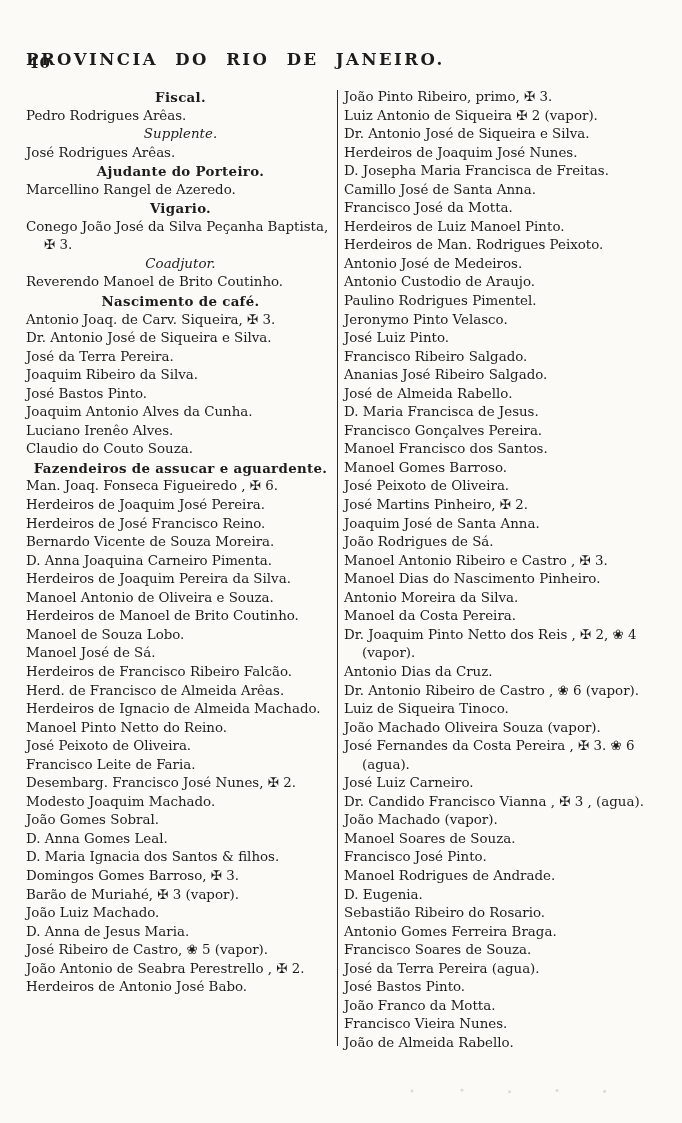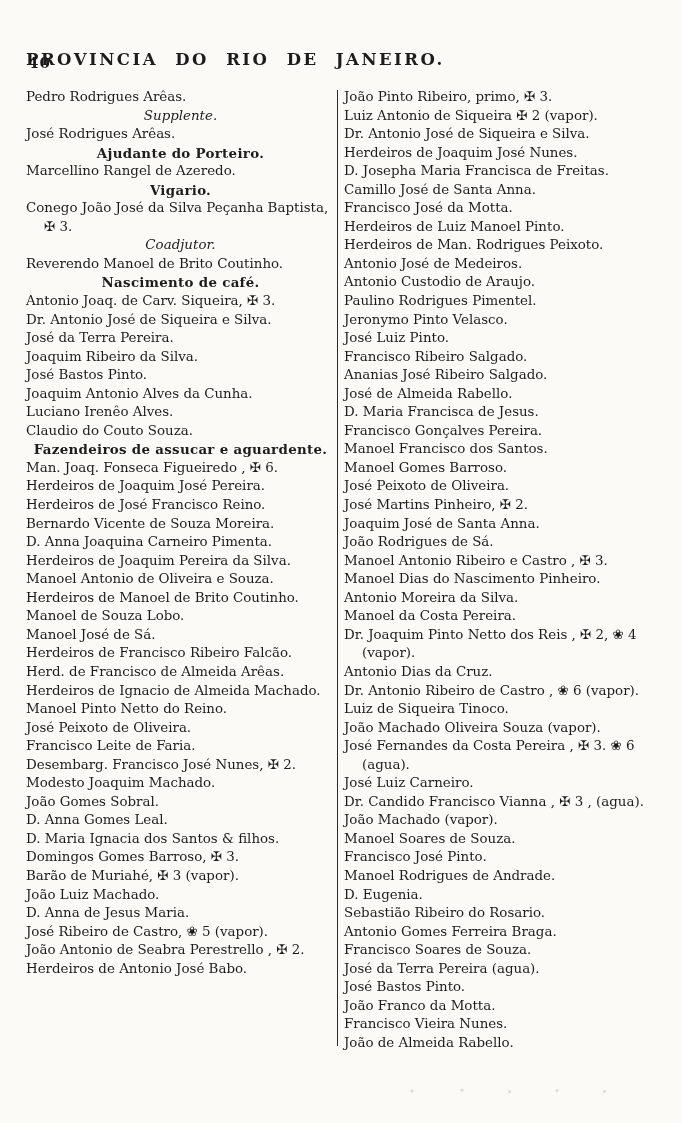--- a/index.html
+++ b/index.html
@@ -96,20 +96,21 @@
 
 <div class="page">
 
   <header class="doc-header">
     <span class="pagenum">40</span>
     <h1 class="doc-title">PROVINCIA DO RIO DE JANEIRO.</h1>
   </header>
 
   <div class="columns">
     <div class="col left" id="col-left">
+        <div class="line heading">Fiscal.</div>
         <div class="line entry">Pedro Rodrigues Arêas.</div>
         <div class="line subheading">Supplente.</div>
         <div class="line entry">José Rodrigues Arêas.</div>
         <div class="line heading">Ajudante do Porteiro.</div>
         <div class="line entry">Marcellino Rangel de Azeredo.</div>
         <div class="line heading">Vigario.</div>
         <div class="line entry">Conego João José da Silva Peçanha Baptista, ✠ 3.</div>
         <div class="line subheading">Coadjutor.</div>
         <div class="line entry">Reverendo Manoel de Brito Coutinho.</div>
         <div class="line heading">Nascimento de café.</div>

